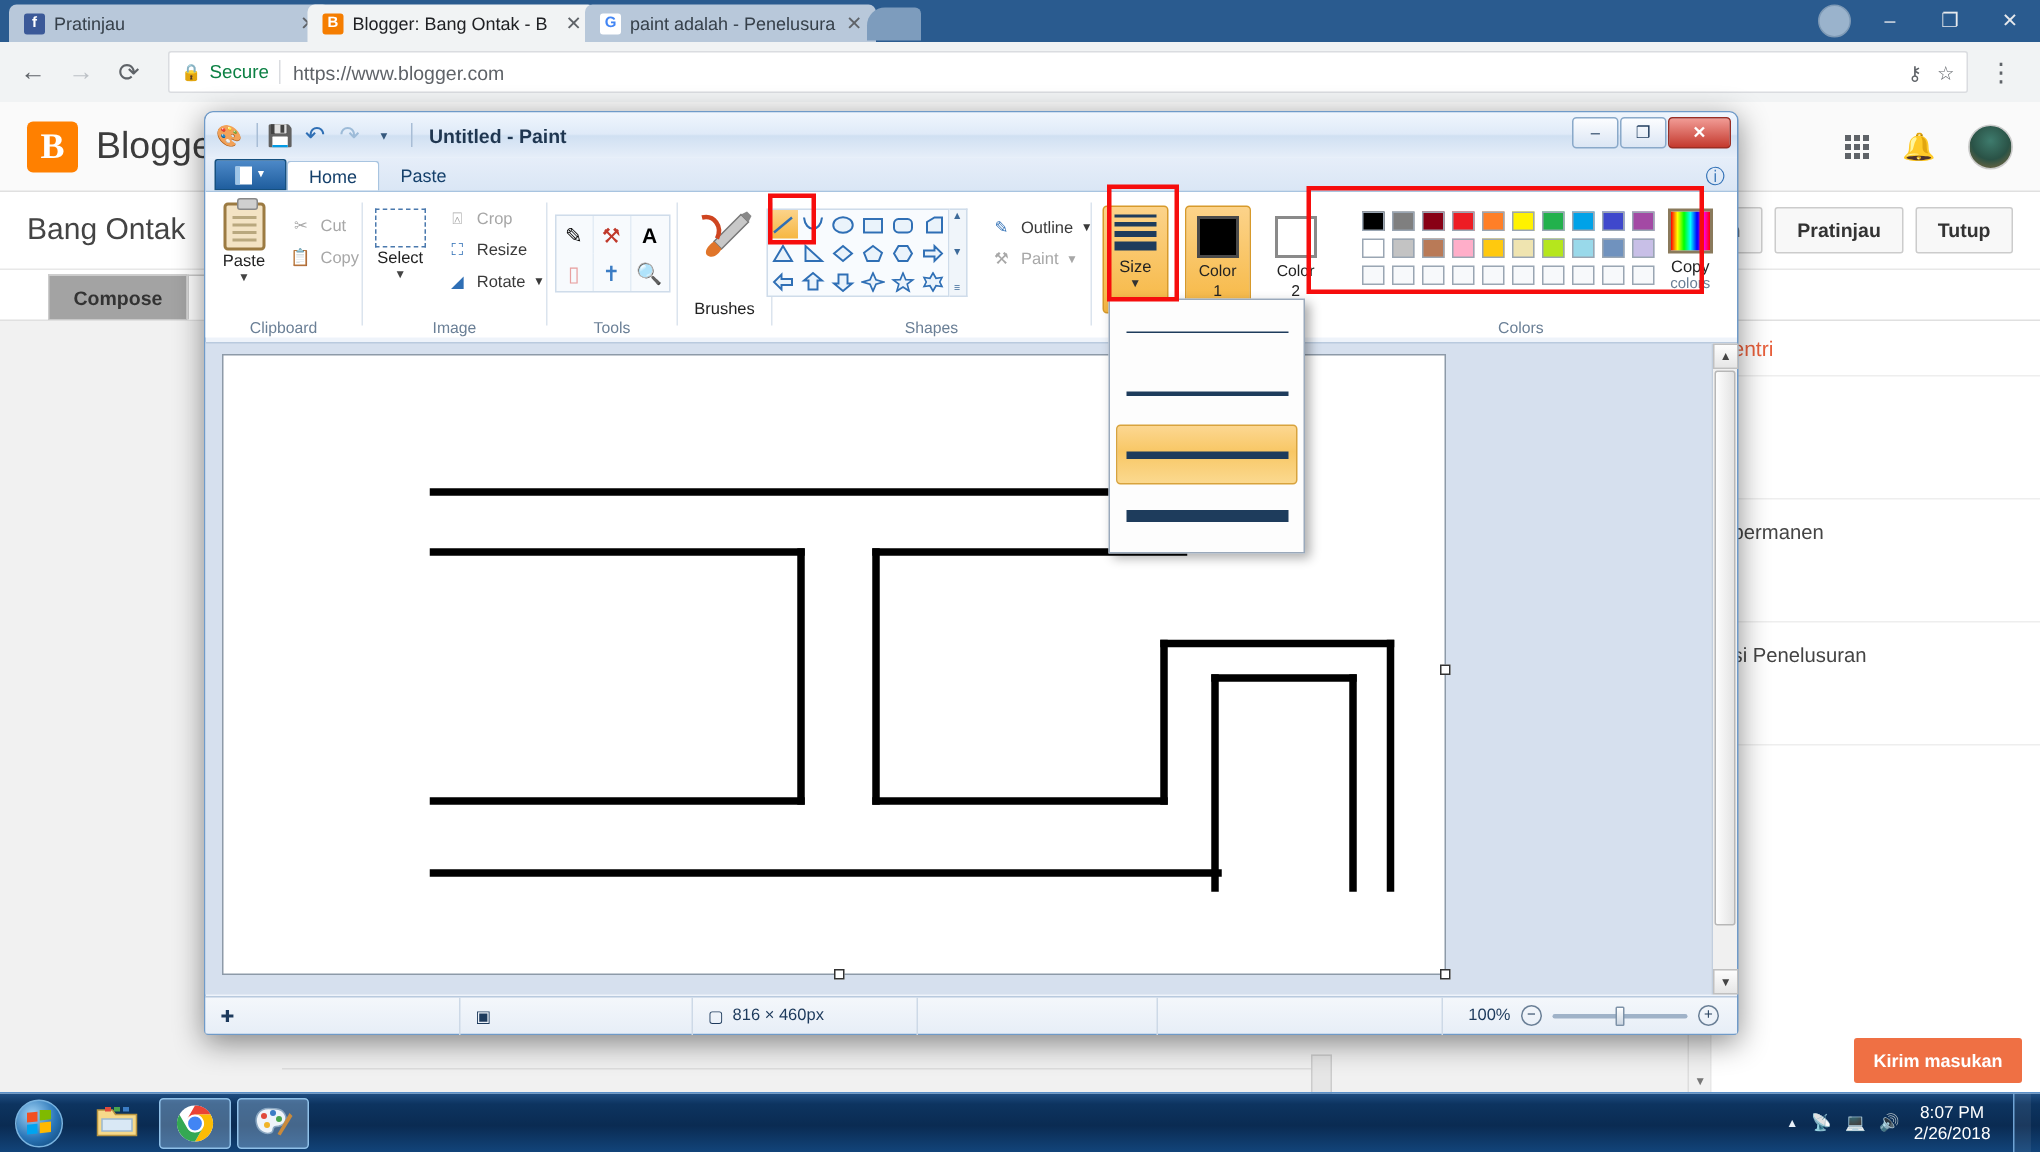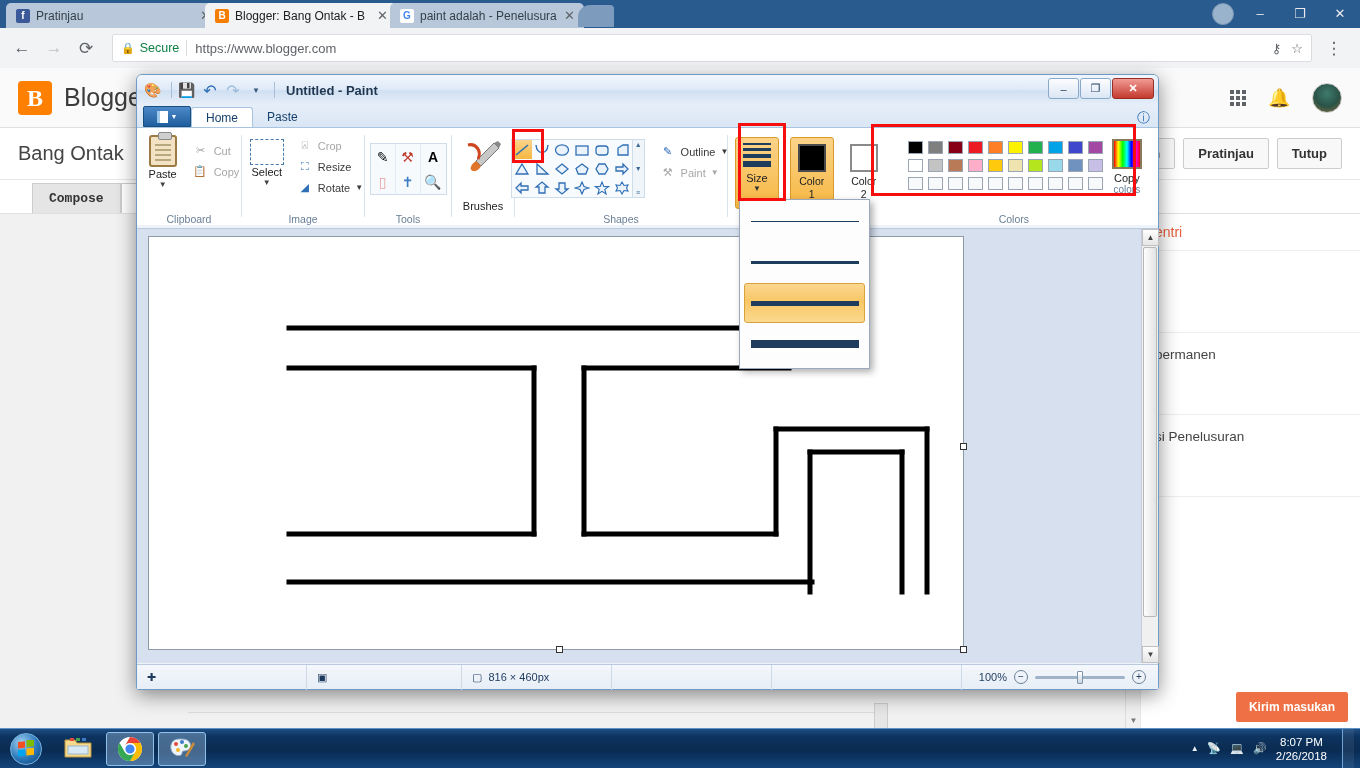--- a/index.html
+++ b/index.html
@@ -96,21 +96,21 @@
     border:1px solid #ccc; background:#f8f8f8; border-radius:2px;
     padding:7px 14px; font-size:13px; color:#333; font-weight:bold;
   }
   .editor-tabs {
     position:absolute; left:0; top:112px; width:1360px; height:34px;
     border-bottom:1px solid #e0e0e0; background:#fff;
     display:flex; align-items:flex-end; padding-left:32px;
   }
   .etab { border:1px solid #ccc; border-bottom:none; padding:7px 16px;
           font-size:13px; color:#333; font-weight:bold; background:#fff; }
-  .etab.sel { background:#e5e5e5;font-family:Liberation Mono, monospace; }
+  .etab.sel { background:#a3a3a3; }
   .editor-body { position:absolute; left:0; top:146px; width:1360px; height:514px; background:#f1f1f1; }
   .right-panel {
     position:absolute; right:0; top:0; width:220px; height:514px;
     background:#fff; border-left:1px solid #e8e8e8;
   }
   .rp-head { padding:10px 14px; font-size:14px; color:#e8603c; }
   .rp-row { border-top:1px solid #eee; padding:14px; font-size:13.5px; color:#444; height:82px; }
   .feedback-btn {
     position:absolute; right:12px; bottom:6px; background:#ef7044; color:#fff;
     font-size:12px; font-weight:bold; padding:8px 13px; border-radius:2px;

